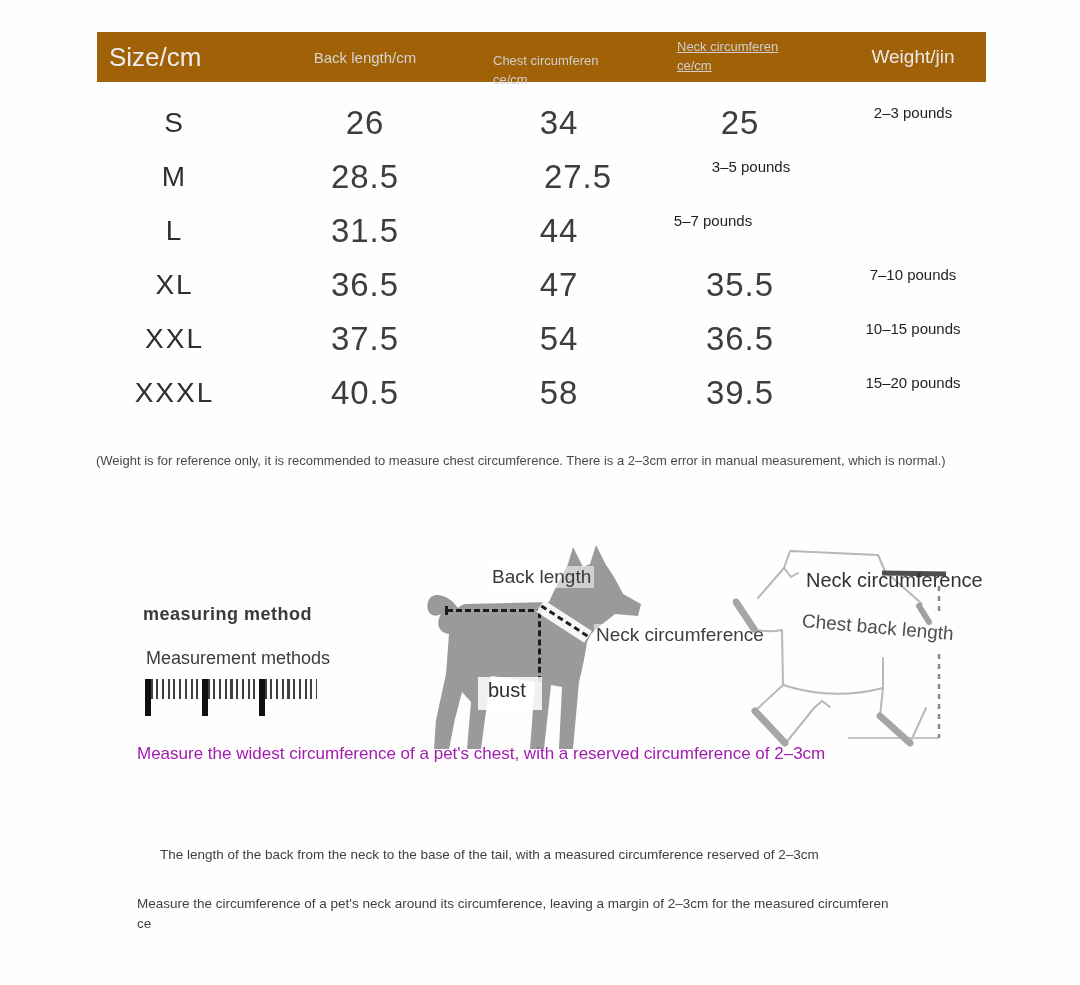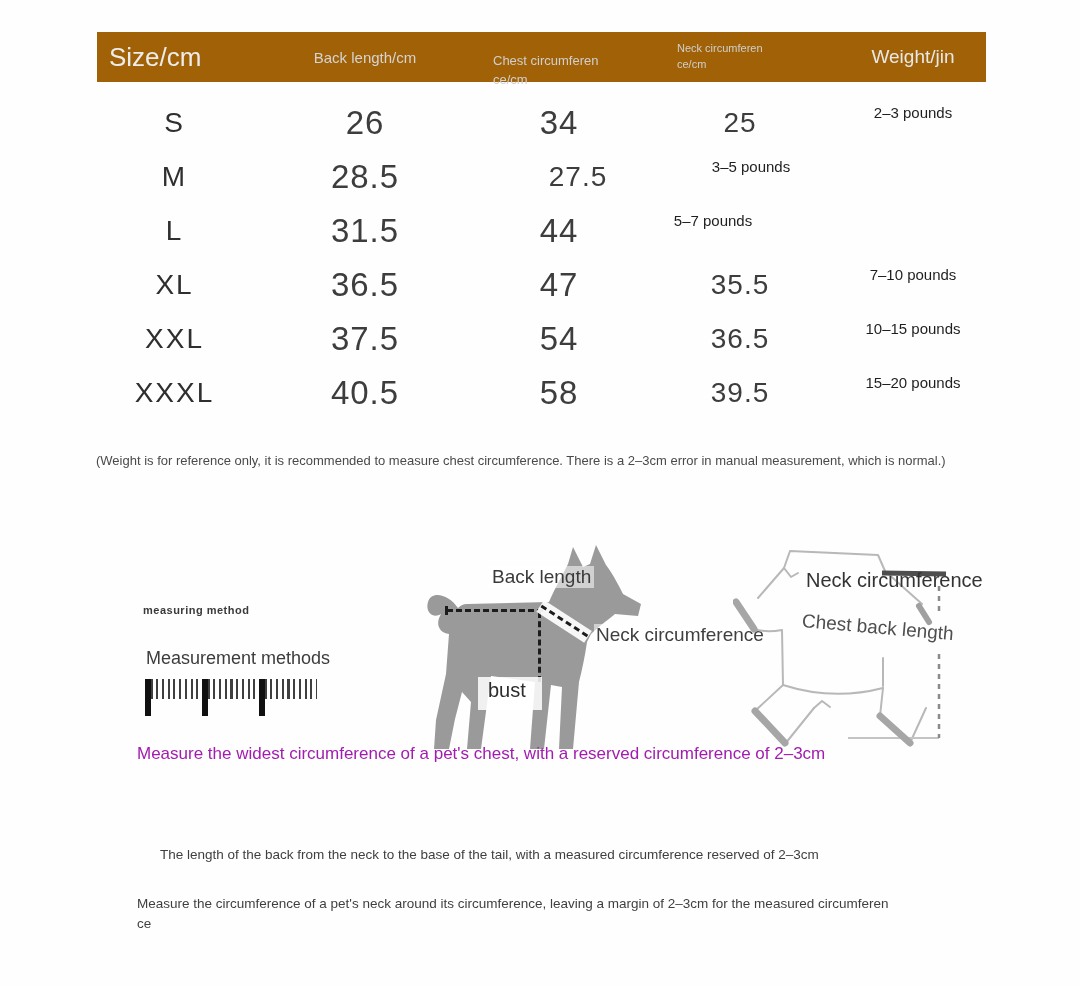--- a/index.html
+++ b/index.html
@@ -6,36 +6,36 @@
   .canvas{position:relative;width:1080px;height:985px;background:#fefefe;overflow:hidden;
           font-family:"Liberation Sans",sans-serif;color:#333;}
 
   
   .tbl-header{position:absolute;left:97px;top:32px;width:889px;height:50px;background:#a16207;
               display:flex;align-items:center;}
   .hc{box-sizing:border-box;}
   .hc-size{width:155px;padding-left:12px;font-size:26px;color:#ececec;}
   .hc-back{width:226px;text-align:center;font-size:15px;color:#d4d4d4;}
   .hc-chest{width:162px;padding-left:15px;font-size:13px;color:#cfcfcf;white-space:pre-line;line-height:1.45;margin-top:28px;}
-  .hc-neck{width:200px;padding-left:37px;font-size:11px;color:#cfcfcf;white-space:pre-line;line-height:1.45;}
+  .hc-neck{width:200px;padding-left:37px;font-size:13px;color:#cfcfcf;white-space:pre-line;line-height:1.45;text-decoration:underline;}
   .hc-weight{width:146px;text-align:center;font-size:19px;color:#e8e8e8;}
 
   .tbl-rows{position:absolute;left:97px;top:96px;width:889px;}
   .trow{display:flex;height:54px;align-items:center;}
   .tc{box-sizing:border-box;text-align:center;}
   .tc-size{width:155px;font-size:28px;letter-spacing:2px;color:#2f2f2f;}
   .tc-back{width:226px;font-size:33px;letter-spacing:1px;color:#3d3d3d;}
   .tc-chest{width:162px;font-size:33px;letter-spacing:1px;color:#3d3d3d;}
-  .tc-neck{width:200px;font-size:28px;letter-spacing:1px;color:#3d3d3d;}
+  .tc-neck{width:200px;font-size:33px;letter-spacing:1px;color:#3d3d3d;}
   .tc-weight{width:146px;font-size:15px;color:#1f1f1f;position:relative;top:-11px;}
 
   .tbl-note{position:absolute;left:96px;top:451px;width:890px;font-size:13px;color:#4a4a4a;line-height:1.6;}
 
   
-  .mm-small{position:absolute;left:143px;top:604px;font-size:11px;font-weight:bold;color:#3a3a3a;letter-spacing:.5px;}
+  .mm-small{position:absolute;left:143px;top:604px;font-size:18px;font-weight:bold;color:#3a3a3a;letter-spacing:.5px;}
   .mm-title{position:absolute;left:146px;top:648px;font-size:18px;color:#3c3c3c;}
   .ruler{position:absolute;left:145px;top:679px;width:178px;height:37px;}
   .ruler-ticks{position:absolute;left:0;top:0;width:172px;height:20px;
                background:repeating-linear-gradient(90deg,#3f3f3f 0 2px,transparent 2px 5.7px);}
   .ruler-bar{position:absolute;top:0;width:6px;height:37px;background:#101010;}
 
   
   .dog-svg{position:absolute;left:425px;top:532px;}
   .lbl{position:absolute;white-space:nowrap;}
   .lbl-backlen{left:489px;top:566px;font-size:19px;color:#3a3a3a;background:rgba(255,255,255,.55);padding:0 3px;}

